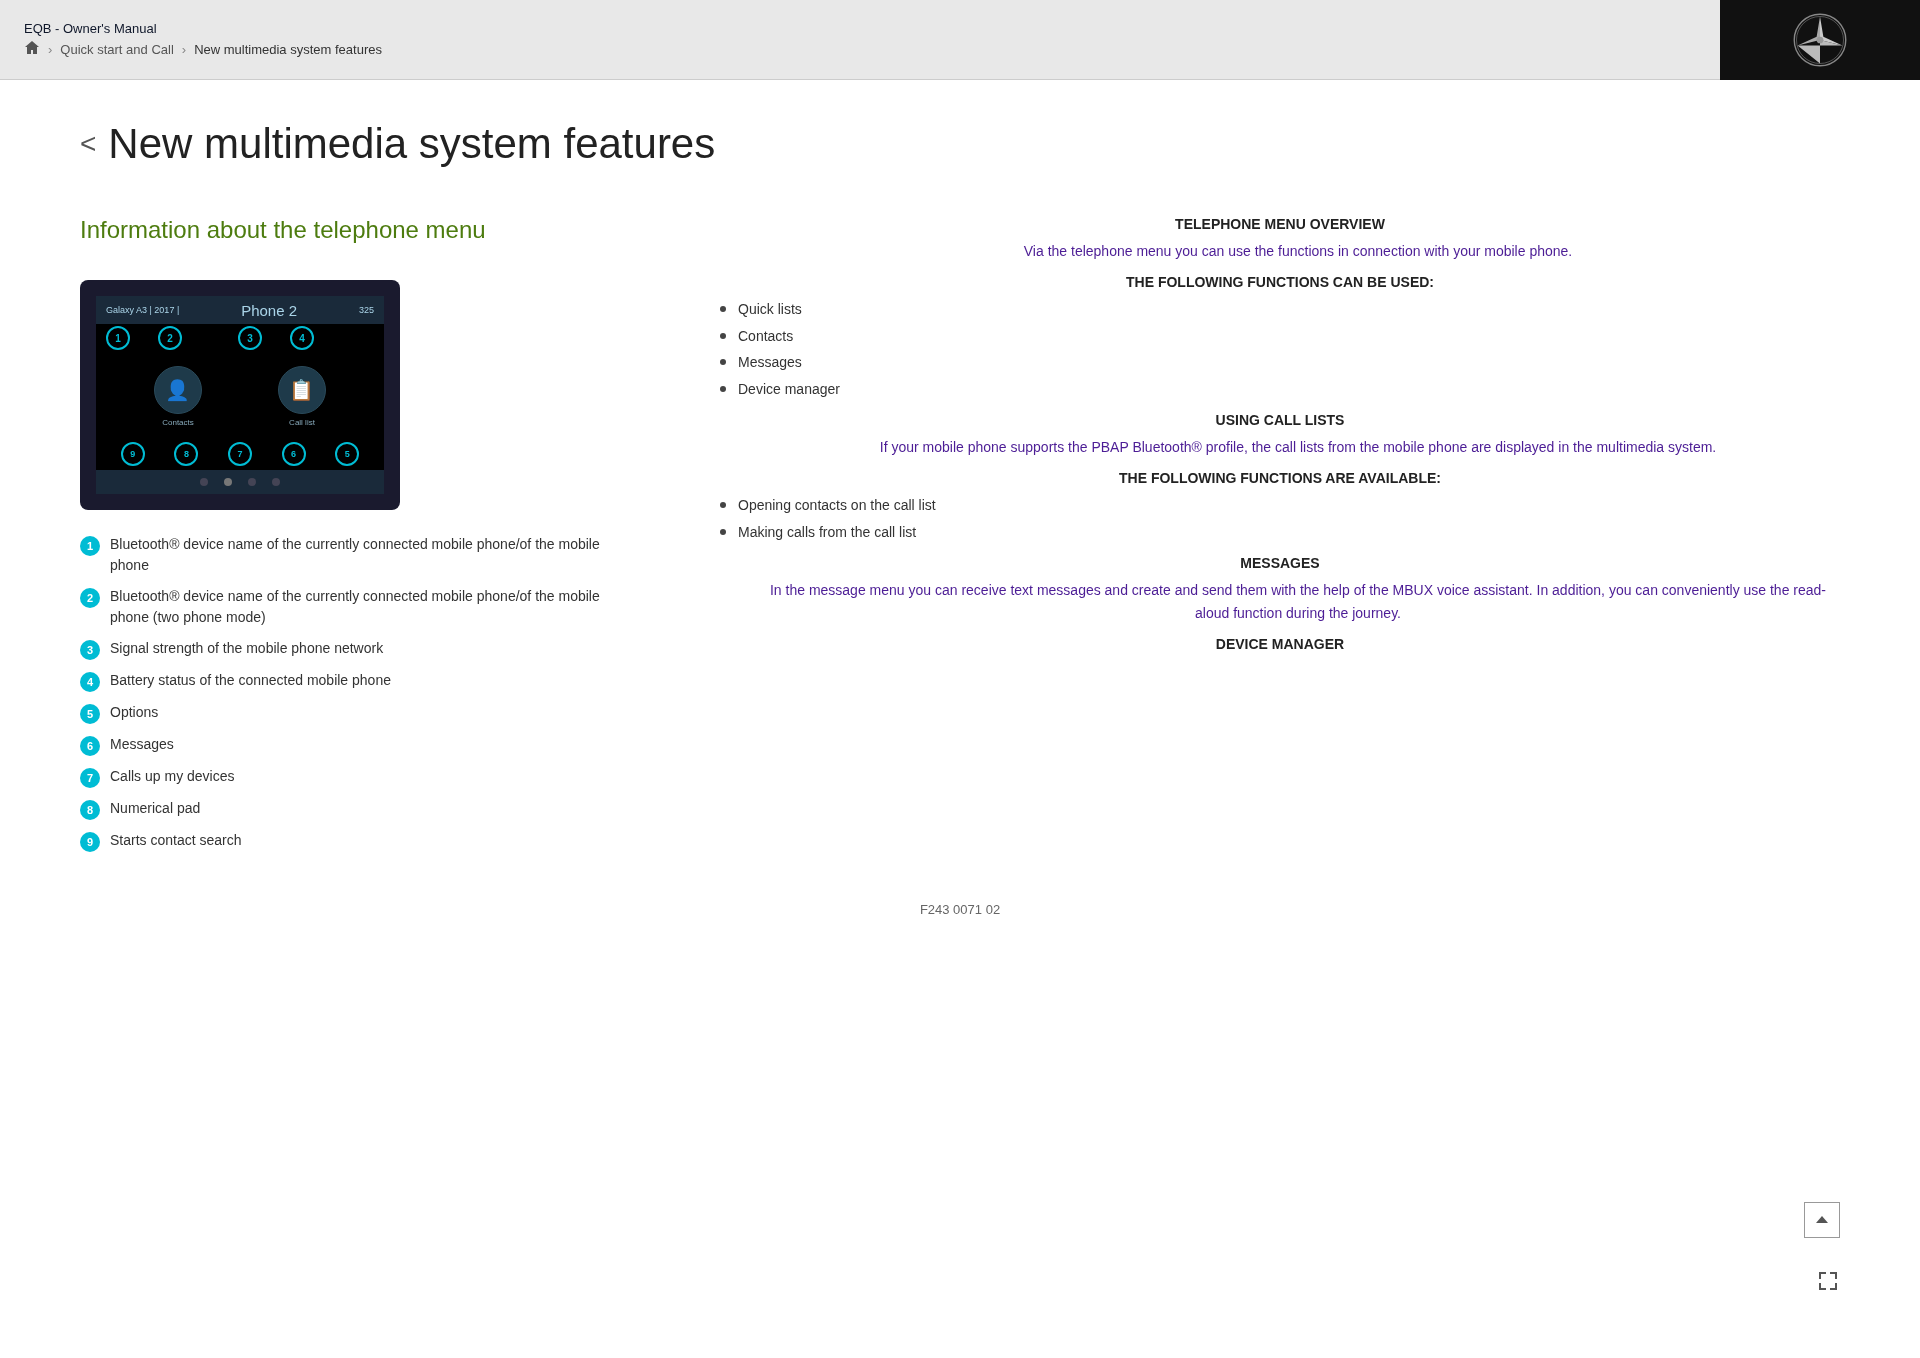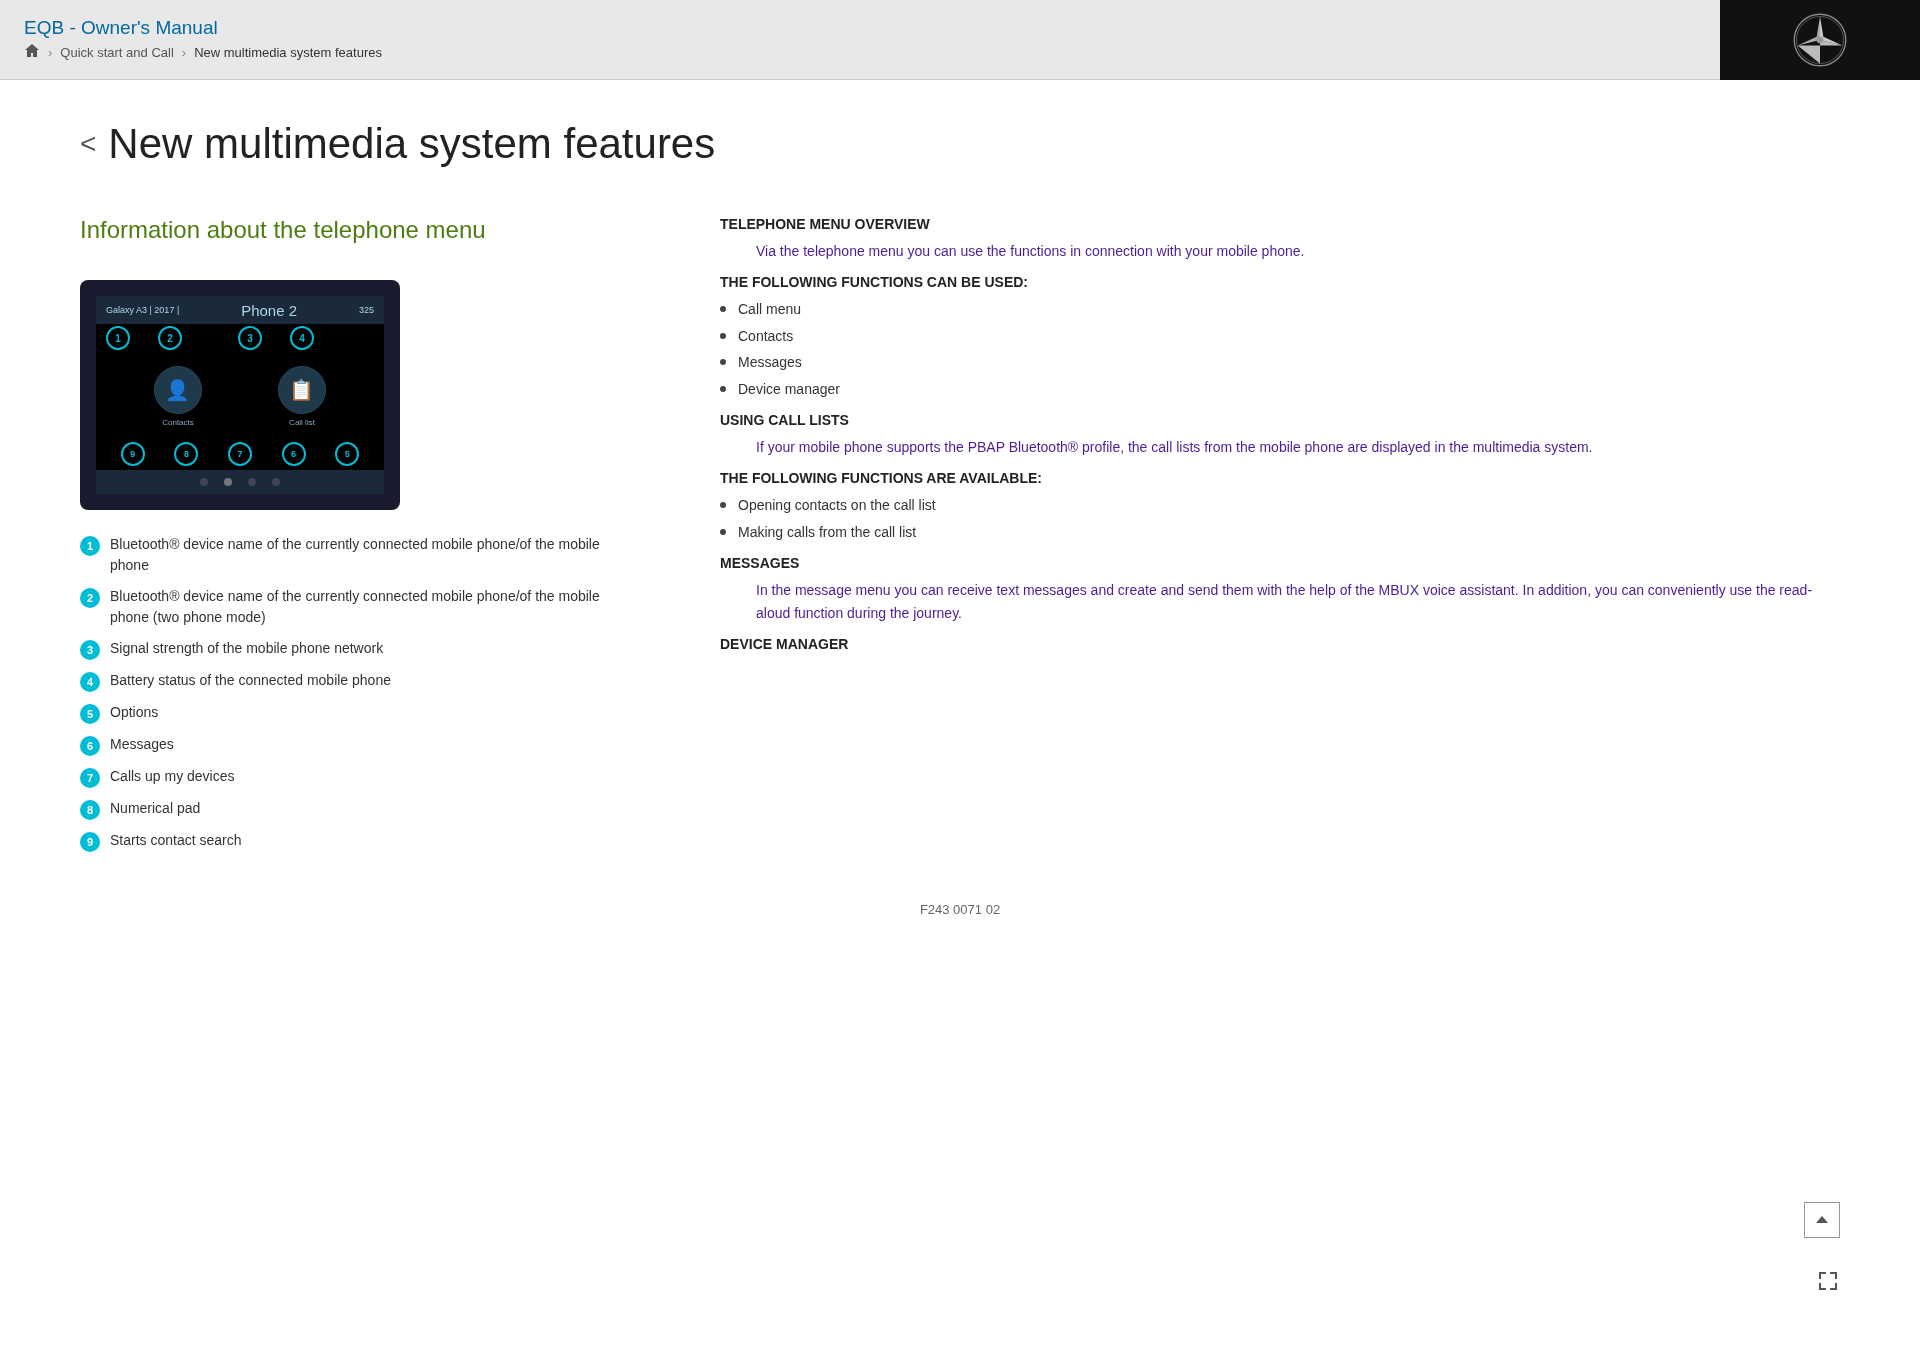--- a/index.html
+++ b/index.html
@@ -17,22 +17,22 @@
       background: #e8e8e8;
       padding: 8px 24px 8px 24px;
       border-bottom: 1px solid #ccc;
       position: relative;
       height: 80px;
       display: flex;
       flex-direction: column;
       justify-content: center;
     }
     .header-title {
-      font-size: 19px;
-      color: #0369a1;
+      font-size: 13px;
+      color: #0f172a;
       margin-bottom: 4px;
     }
     .breadcrumb {
       display: flex;
       align-items: center;
       gap: 8px;
       font-size: 13px;
       color: #555;
     }
     .breadcrumb-sep {
@@ -93,20 +93,21 @@
     .two-col {
       display: flex;
       gap: 80px;
     }
     .left-col {
       flex: 0 0 560px;
       max-width: 560px;
     }
     .right-col {
       flex: 1;
+      text-align: center;
     }
 
     
     .section-heading {
       font-size: 24px;
       font-weight: 400;
       color: #4d7c0f;
       margin-bottom: 36px;
     }
 
@@ -452,21 +453,21 @@
       <div>
         <div class="section-title-bold">TELEPHONE MENU OVERVIEW</div>
         <p class="section-body">Via the telephone menu you can use the functions in connection with your mobile phone.</p>
       </div>
 
       <div>
         <div class="section-title-bold">THE FOLLOWING FUNCTIONS CAN BE USED:</div>
         <ul class="bullet-list">
           <li>
             <span class="bullet-dot"></span>
-            <span>Call menu</span>
+            <span>Quick lists</span>
           </li>
           <li>
             <span class="bullet-dot"></span>
             <span>Contacts</span>
           </li>
           <li>
             <span class="bullet-dot"></span>
             <span>Messages</span>
           </li>
           <li>

